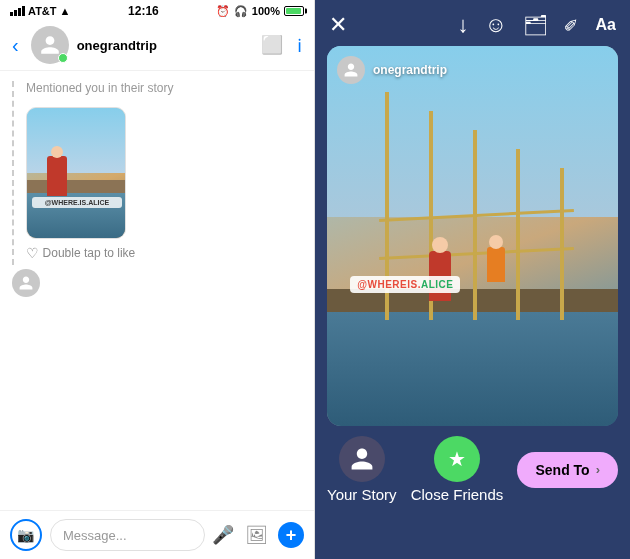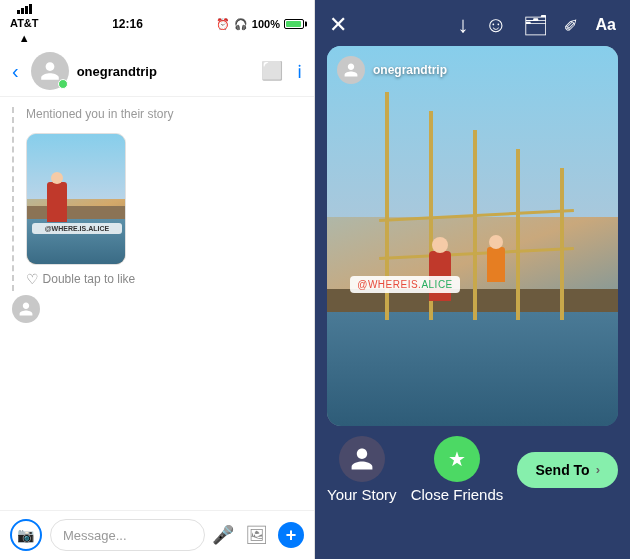--- a/index.html
+++ b/index.html
@@ -23,21 +23,21 @@
 
     
     .status-bar {
       display: flex;
       justify-content: space-between;
       align-items: center;
       padding: 4px 10px 2px;
       font-size: 11px;
       font-weight: 600;
     }
-    .status-left { display: flex; align-items: center; gap: 3px; flex-direction: column; }
+    .status-left { display: flex; align-items: center; gap: 3px; }
     .signal-bars { display: flex; align-items: flex-end; gap: 1px; }
     .signal-bar { background: #000; width: 3px; }
     .status-right { display: flex; align-items: center; gap: 4px; font-size: 11px; font-weight: 600; }
     .battery-icon {
       width: 20px; height: 10px; border: 1.5px solid #000; border-radius: 2px; position: relative; display: inline-flex; align-items: center;
     }
     .battery-icon::after { content: ''; position: absolute; right: -4px; top: 50%; transform: translateY(-50%); width: 2px; height: 5px; background: #000; border-radius: 0 1px 1px 0; }
     .battery-fill { height: 6px; background: #4cd964; width: 85%; margin: 0 1px; border-radius: 1px; }
 
     
@@ -315,21 +315,21 @@
 
     
     .sticker-tag {
       position: absolute;
       bottom: 35%;
       left: 8%;
       background: rgba(255,255,255,0.9);
       padding: 3px 7px;
       border-radius: 4px;
       font-size: 10px;
-      font-weight: 400;
+      font-weight: 700;
       color: #e74c3c;
       letter-spacing: 0.5px;
     }
     .sticker-alice { color: #27ae60; }
 
     
     .right-bottom-bar {
       padding: 10px 12px 14px;
       display: flex;
       align-items: center;
@@ -353,21 +353,21 @@
       font-size: 15px;
       color: #fff;
       text-align: center;
     }
     .close-friends-btn {
       width: 46px; height: 46px; border-radius: 50%; background: #4cd964;
       display: flex; align-items: center; justify-content: center;
       font-size: 20px;
     }
     .send-to-btn {
-      background: #86efac;
+      background: #f0abfc;
       border-radius: 24px;
       padding: 10px 18px;
       display: flex;
       align-items: center;
       gap: 6px;
       font-size: 14px;
       font-weight: 600;
       color: #000;
       cursor: pointer;
     }

